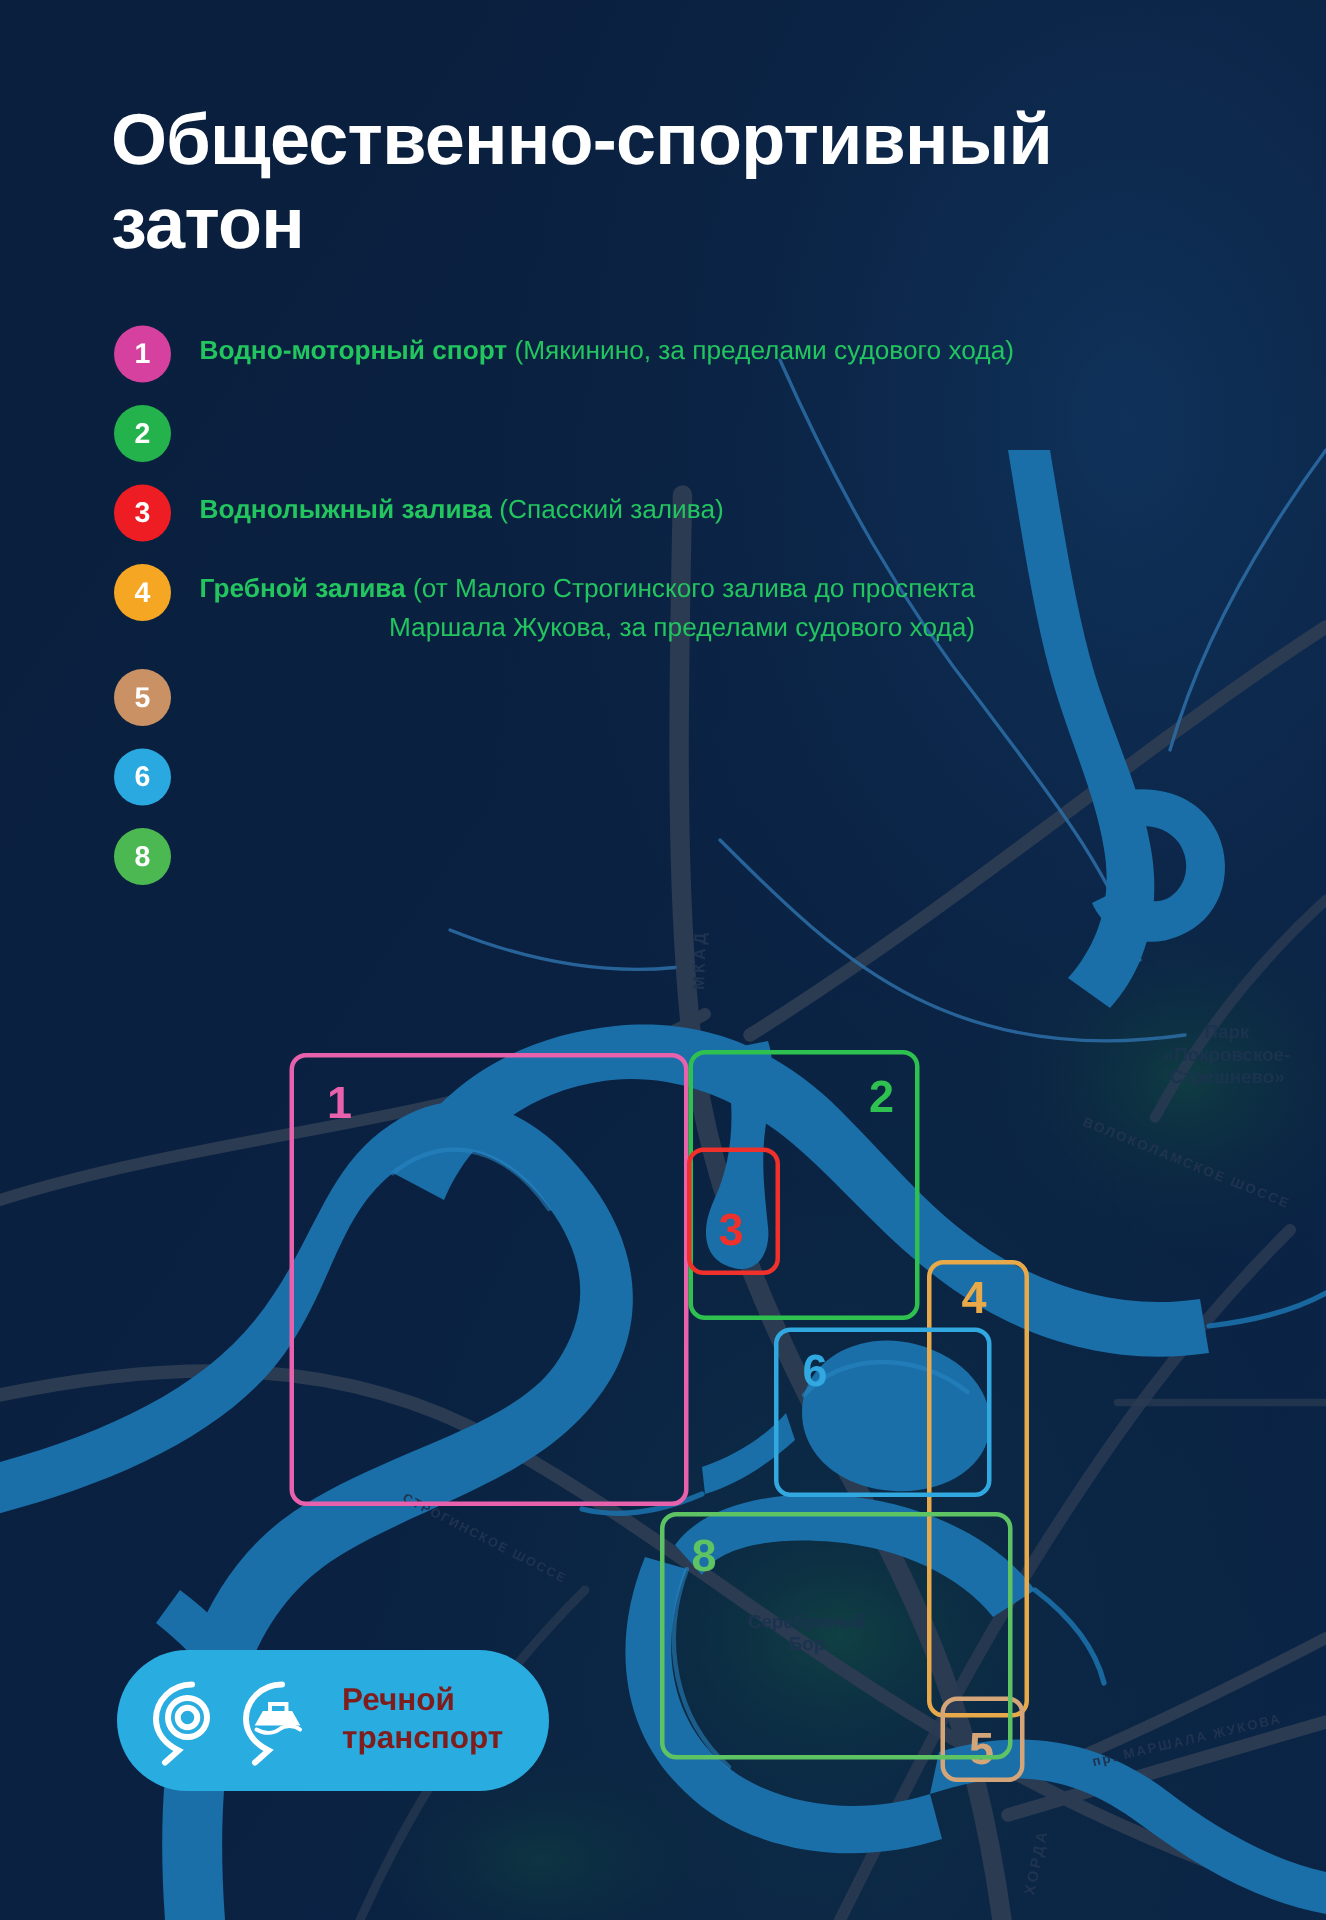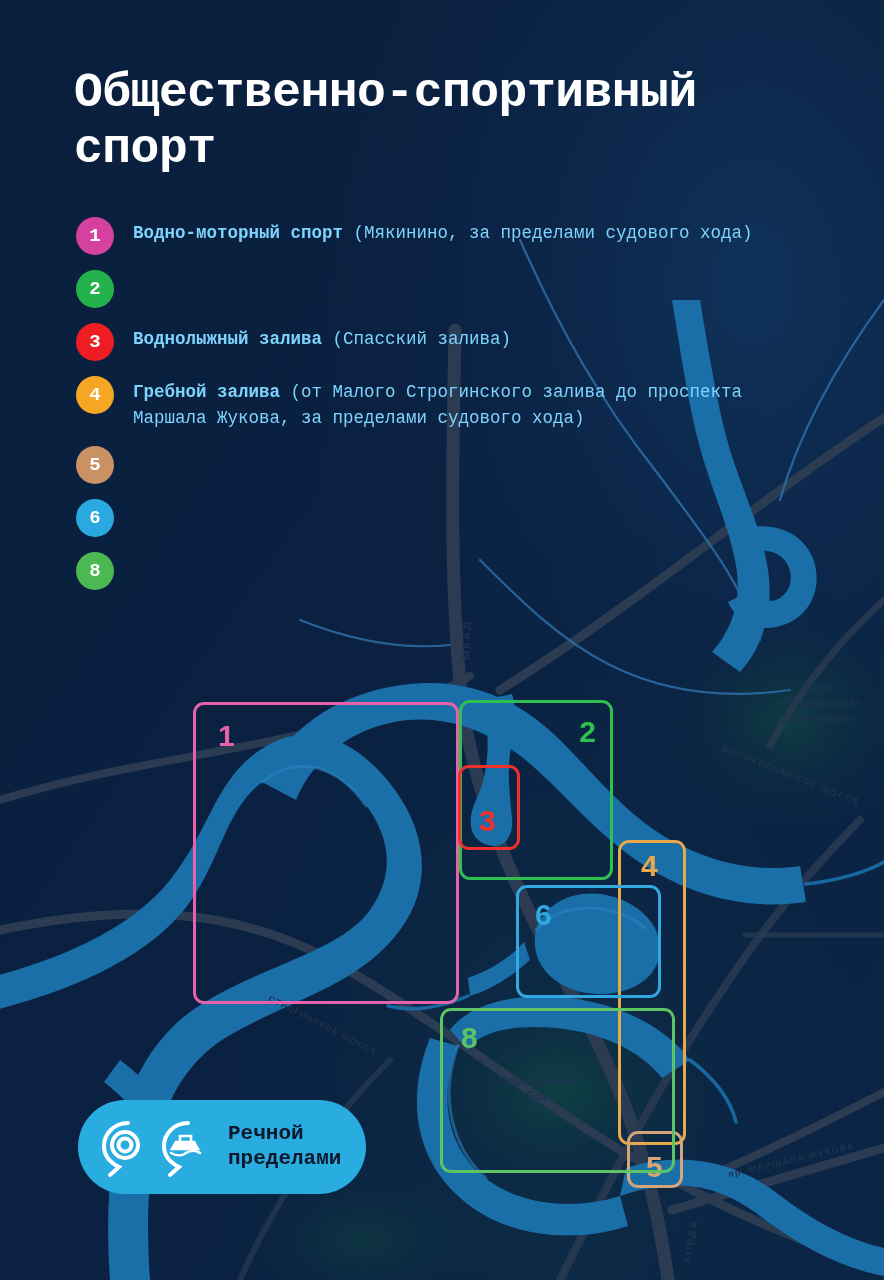--- a/index.html
+++ b/index.html
@@ -23,21 +23,20 @@
     z-index: 0;
   }
   #map-layer svg { display: block; }
 
   
   #content-layer {
     position: absolute;
     inset: 0;
     z-index: 3;
     pointer-events: none;
-    font-family: Liberation Mono, monospace;
   }
   #content-layer > * { pointer-events: auto; }
 
   
   .title {
     position: absolute;
     left: 74px;
     top: 66px;
     width: 760px;
     color: #ffffff;
@@ -69,24 +68,25 @@
     align-items: center;
     justify-content: center;
     color: #ffffff;
     font-size: 19px;
     font-weight: 700;
     line-height: 1;
     margin-top: 1px;
   }
   .legend-text {
     margin-left: 19px;
-    color: #7dd3fc;
+    color: #22c55e;
     font-size: 17.5px;
     line-height: 1.47;
     padding-top: 5px;
+    text-align: right;
   }
   .legend-text .lt-bold { font-weight: 700; }
   .legend-text .lt-rest { font-weight: 400; }
 
   
   .map-box {
     position: absolute;
     border-style: solid;
     border-width: 3px;
     border-radius: 11px;
@@ -115,21 +115,21 @@
   }
   .pill-icons {
     display: flex;
     align-items: center;
     margin-left: 20px;
   }
   .pill-icon { width: 56px; height: 64px; }
   .pill-icon + .pill-icon { margin-left: 4px; }
   .pill-label {
     margin-left: 14px;
-    color: #0f172a;
+    color: #7f1d1d;
     font-size: 21px;
     font-weight: 700;
     line-height: 1.18;
   }
 
   .maplabel {
     font-family: "Liberation Sans", sans-serif;
     font-weight: 700;
     fill: #20334f;
   }
@@ -329,21 +329,21 @@
       </div>
       <div class="map-box" style="left: 440px; top: 1008px; width: 235px; height: 165px; border-color: rgb(94, 196, 99);">
         <span class="box-num" style="color: rgb(94, 196, 99); left: 18px; top: 12px;">8</span>
       </div>
     </div>
 
   <div id="content-layer">
 
     <div class="title">
       <div>Общественно-спортивный</div>
-      <div>спорт</div>
+      <div>затон</div>
     </div>
 
     <div class="legend" id="legend">
         <div class="legend-item">
           <div class="badge" style="background: rgb(214, 64, 159);">1</div>
           <div class="legend-text"><span class="lt-bold">Водно-моторный спорт</span><span class="lt-rest"> (Мякинино, за пределами судового хода)</span></div>
         </div>
         <div class="legend-item">
           <div class="badge" style="background: rgb(36, 178, 76);">2</div>
         </div>
@@ -381,18 +381,18 @@
             <g stroke-width="2.6" fill="none">
               <path d="M14 34 L 40 34 L 36 27 L 18 27 Z" fill="#ffffff" stroke="#ffffff"></path>
               <path d="M22 27 L 22 21 L 33 21 L 33 27"></path>
               <path d="M13 38 C 18 41, 24 41, 28 38 C 32 35, 38 35, 42 38"></path>
             </g>
           </svg>
         </span>
       </div>
       <div class="pill-label">
         <div>Речной</div>
-        <div>пределами</div>
+        <div>транспорт</div>
       </div>
     </div>
 
   </div>
 </div>
 
 </body></html>

